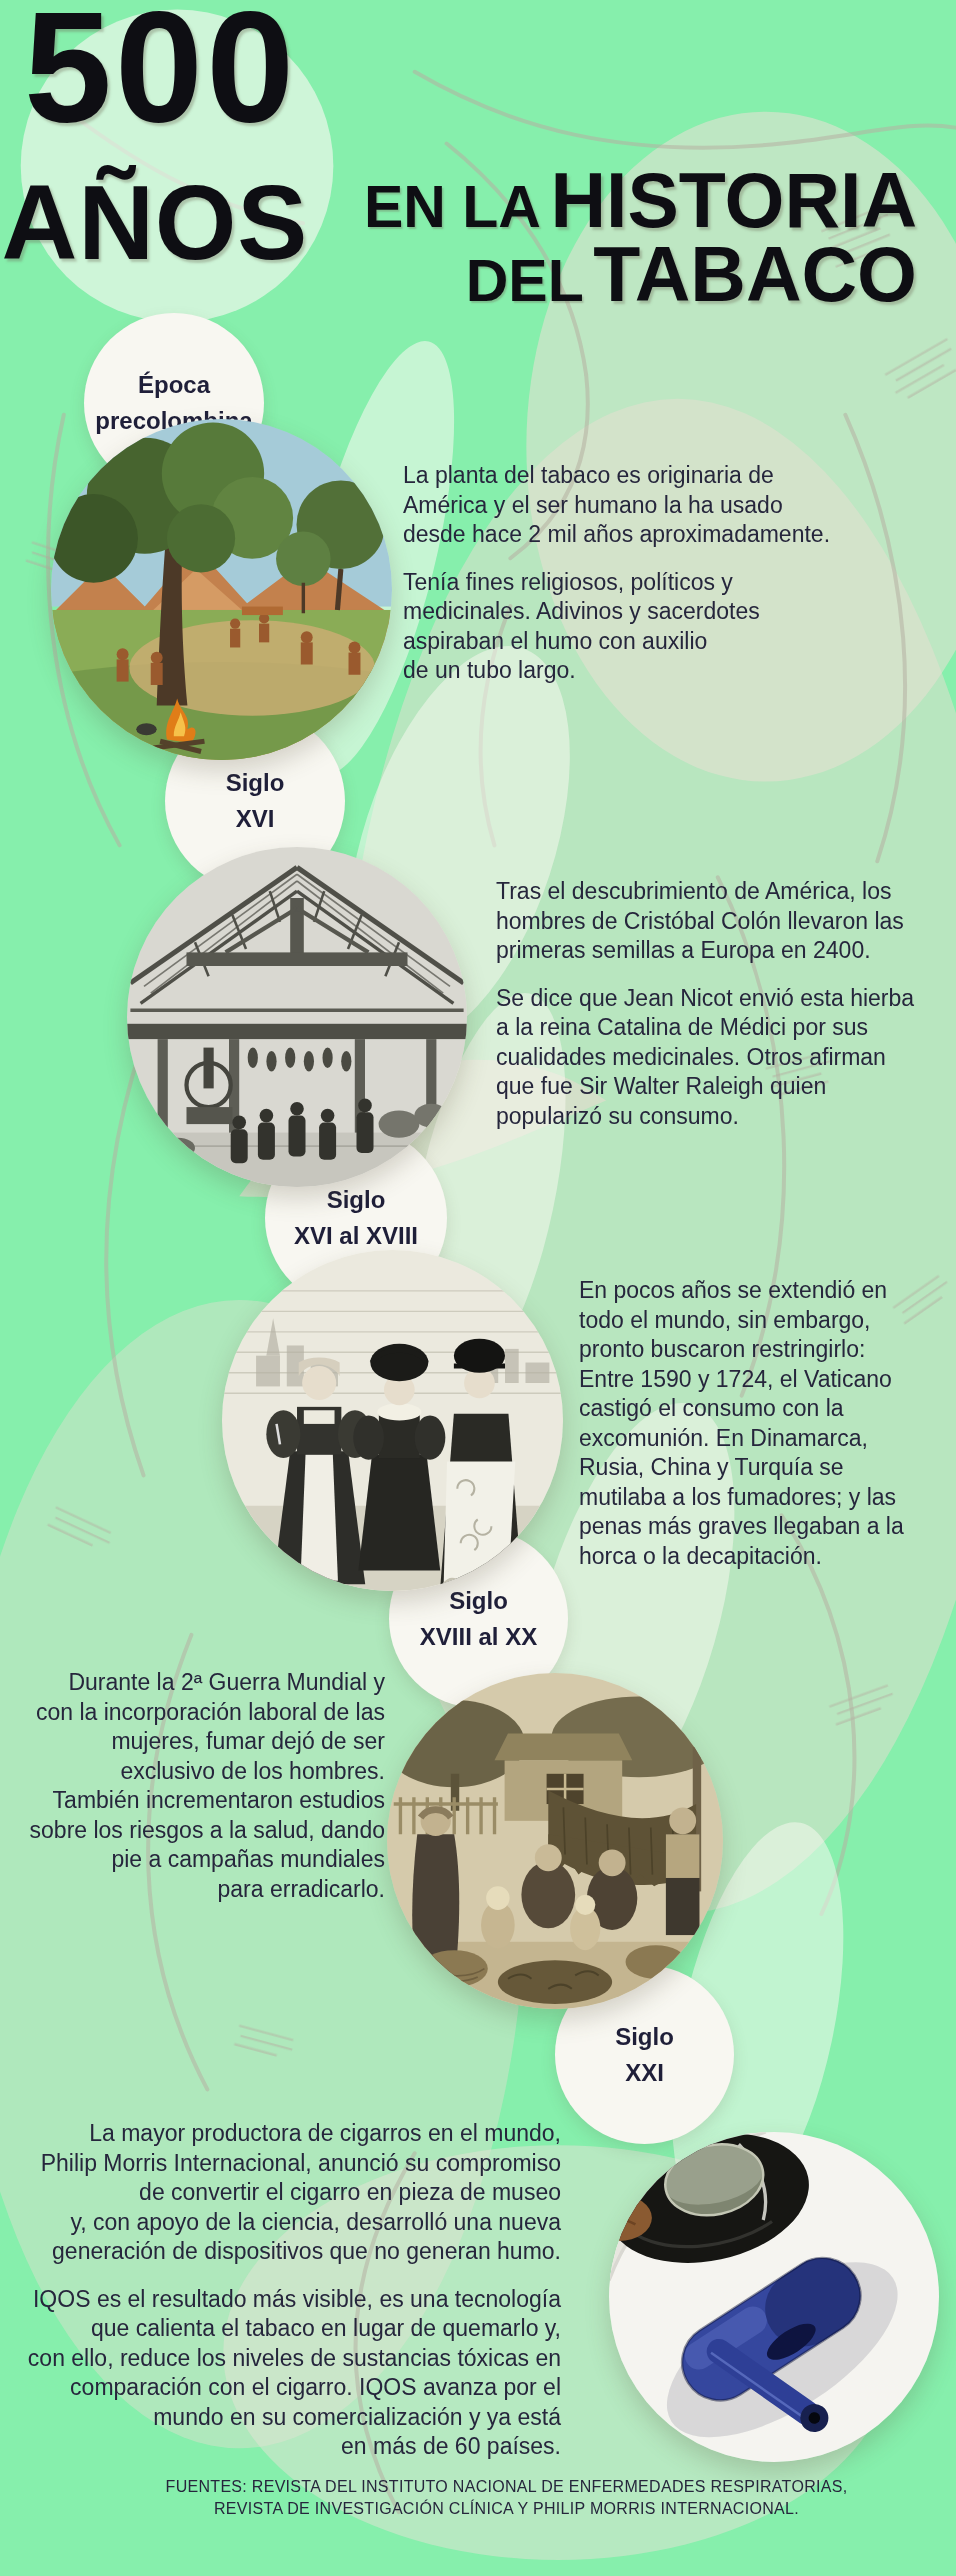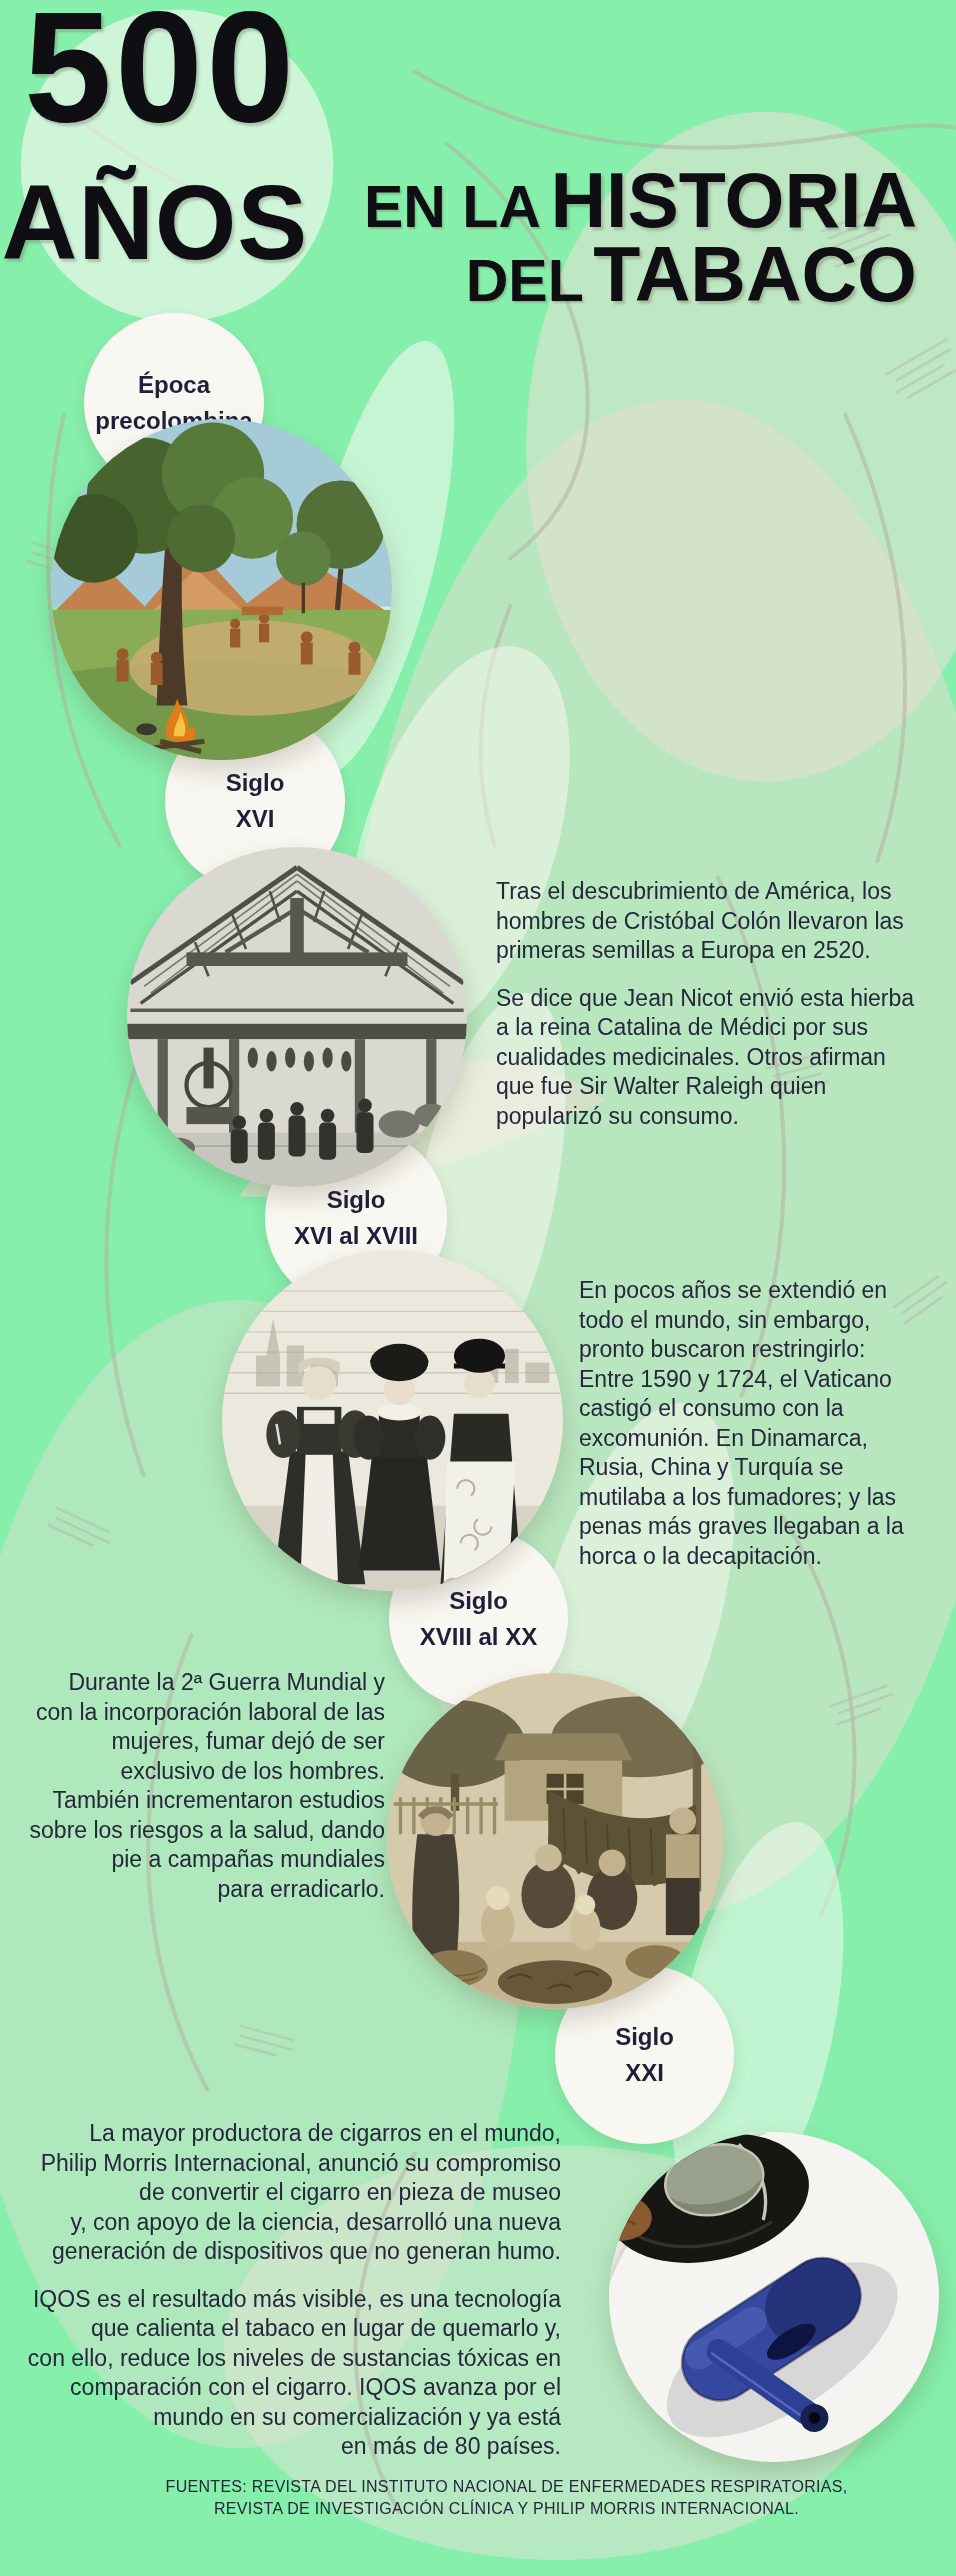--- a/index.html
+++ b/index.html
@@ -444,25 +444,34 @@
       </g>
       <g transform="rotate(-55 92 150)">
         <rect x="84" y="112" width="15" height="80" rx="7.5" fill="#2e3f96"></rect>
         <line x1="88" y1="116" x2="88" y2="184" stroke="#5568bb" stroke-width="1.5"></line>
         <circle cx="91.5" cy="190" r="8.5" fill="#17204f"></circle>
         <circle cx="91.5" cy="190" r="3.5" fill="#05070f"></circle>
       </g>
     </svg>
   </div>
 
+  <div class="textblock tb1">
+    <p class="para">La planta del tabaco es originaria de
+América y el ser humano la ha usado
+desde hace 2 mil años aproximadamente.</p>
+    <p class="para">Tenía fines religiosos, políticos y
+medicinales. Adivinos y sacerdotes
+aspiraban el humo con auxilio
+de un tubo largo.</p>
+  </div>
 
   <div class="textblock tb2">
     <p class="para">Tras el descubrimiento de América, los
 hombres de Cristóbal Colón llevaron las
-primeras semillas a Europa en 2520.</p>
+primeras semillas a Europa en 2400.</p>
     <p class="para">Se dice que Jean Nicot envió esta hierba
 a la reina Catalina de Médici por sus
 cualidades medicinales. Otros afirman
 que fue Sir Walter Raleigh quien
 popularizó su consumo.</p>
   </div>
 
   <div class="textblock tb3">
     <p class="para">En pocos años se extendió en
 todo el mundo, sin embargo,
@@ -491,20 +500,20 @@
     <p class="para">La mayor productora de cigarros en el mundo,
 Philip Morris Internacional, anunció su compromiso
 de convertir el cigarro en pieza de museo
 y, con apoyo de la ciencia, desarrolló una nueva
 generación de dispositivos que no generan humo.</p>
     <p class="para">IQOS es el resultado más visible, es una tecnología
 que calienta el tabaco en lugar de quemarlo y,
 con ello, reduce los niveles de sustancias tóxicas en
 comparación con el cigarro. IQOS avanza por el
 mundo en su comercialización y ya está
-en más de 80 países.</p>
+en más de 60 países.</p>
   </div>
 
   <div class="footer">FUENTES: REVISTA DEL INSTITUTO NACIONAL DE ENFERMEDADES RESPIRATORIAS,
 REVISTA DE INVESTIGACIÓN CLÍNICA Y PHILIP MORRIS INTERNACIONAL.</div>
 
 </div>
 
 
 </body></html>

